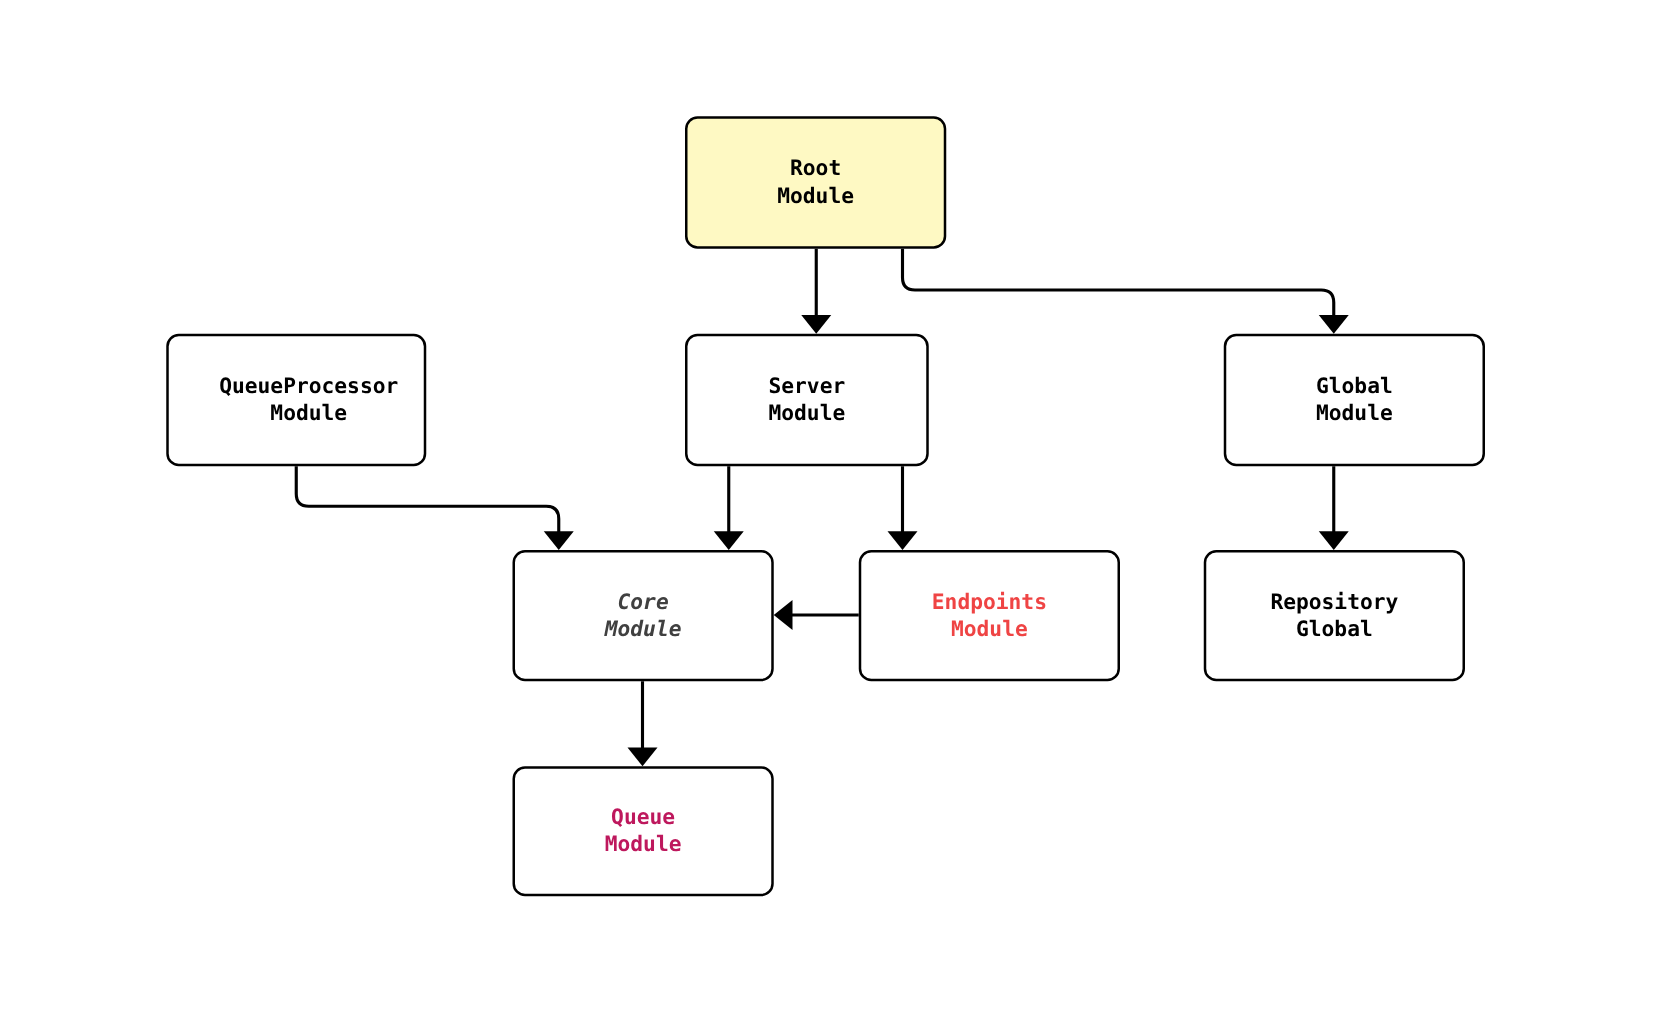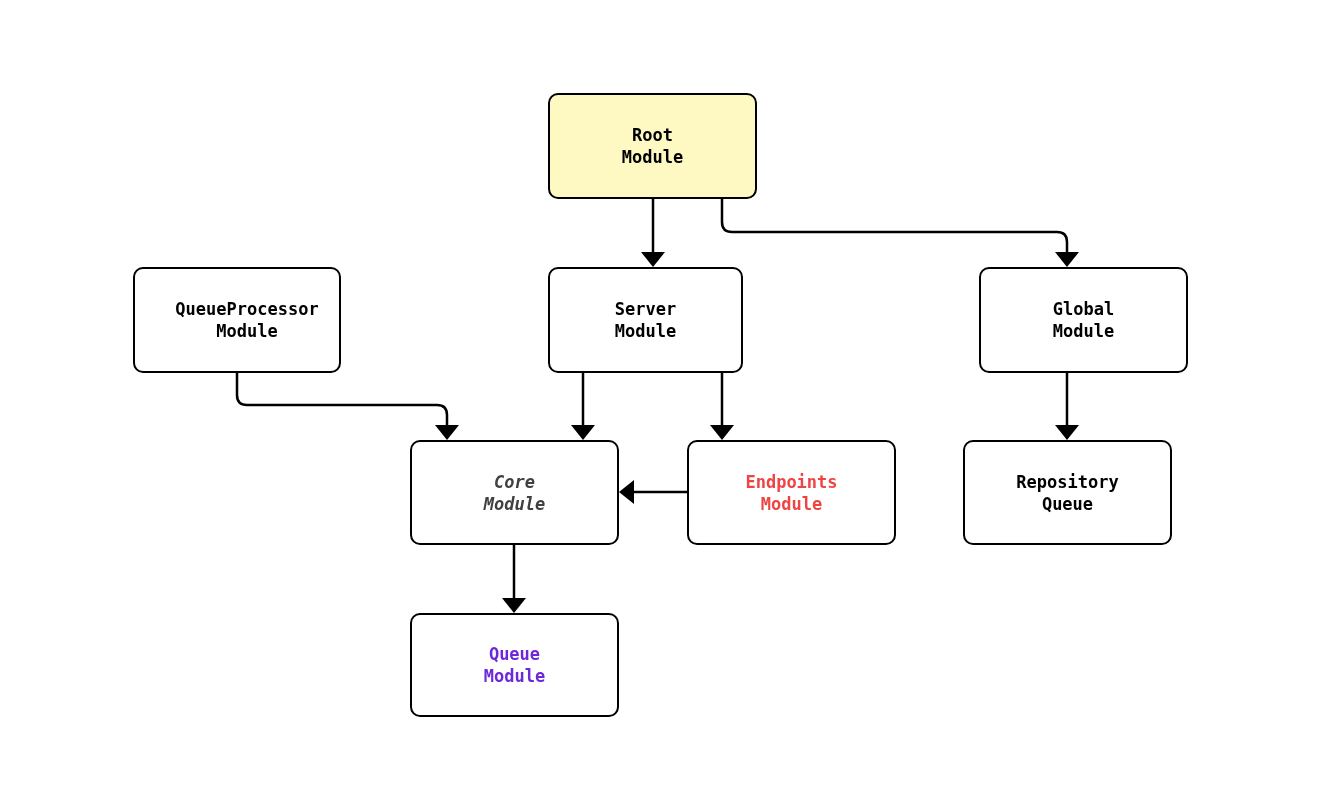--- a/index.html
+++ b/index.html
@@ -74,20 +74,20 @@
       <div class="node" style="left: 410px; top: 440px; width: 209px; height: 105px; border-color: rgb(0, 0, 0); background: rgb(255, 255, 255);">
         <span class="label" style="color: #404040; font-style: italic;">Core
 Module</span>
       </div>
       <div class="node" style="left: 687px; top: 440px; width: 209px; height: 105px; border-color: rgb(0, 0, 0); background: rgb(255, 255, 255);">
         <span class="label" style="color: #ef4444;">Endpoints
 Module</span>
       </div>
       <div class="node" style="left: 963px; top: 440px; width: 209px; height: 105px; border-color: rgb(0, 0, 0); background: rgb(255, 255, 255);">
         <span class="label" style="color: rgb(0, 0, 0);">Repository
-Queue</span>
+Global</span>
       </div>
       <div class="node" style="left: 410px; top: 613px; width: 209px; height: 104px; border-color: rgb(0, 0, 0); background: rgb(255, 255, 255);">
-        <span class="label" style="color: #6d28d9;">Queue
+        <span class="label" style="color: #be185d;">Queue
 Module</span>
       </div>
     </div>
 </div>
 
 </body></html>

